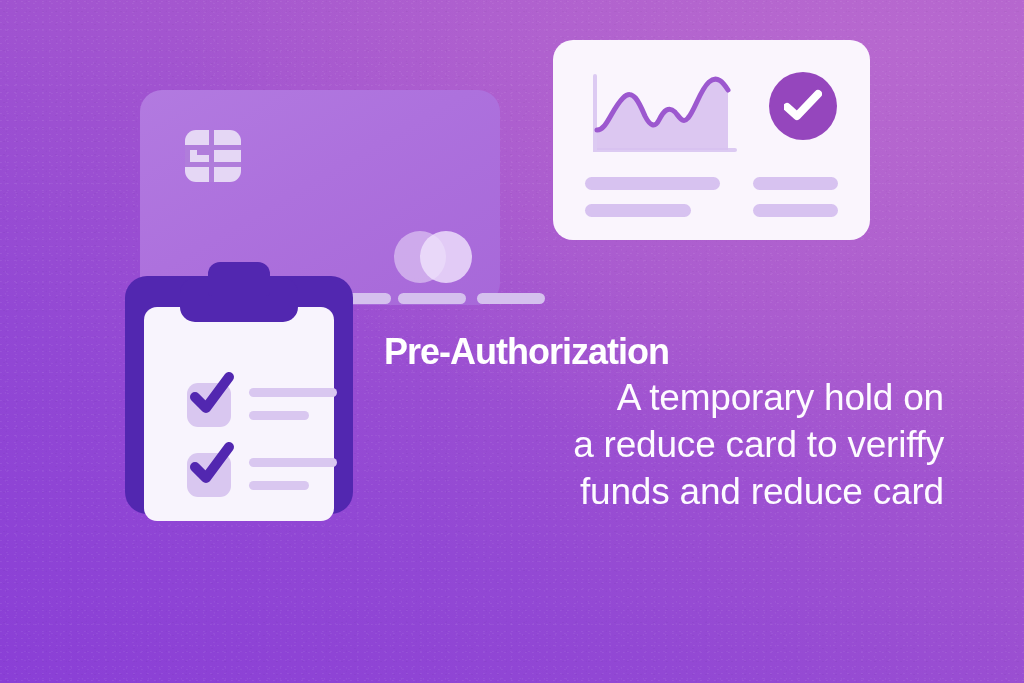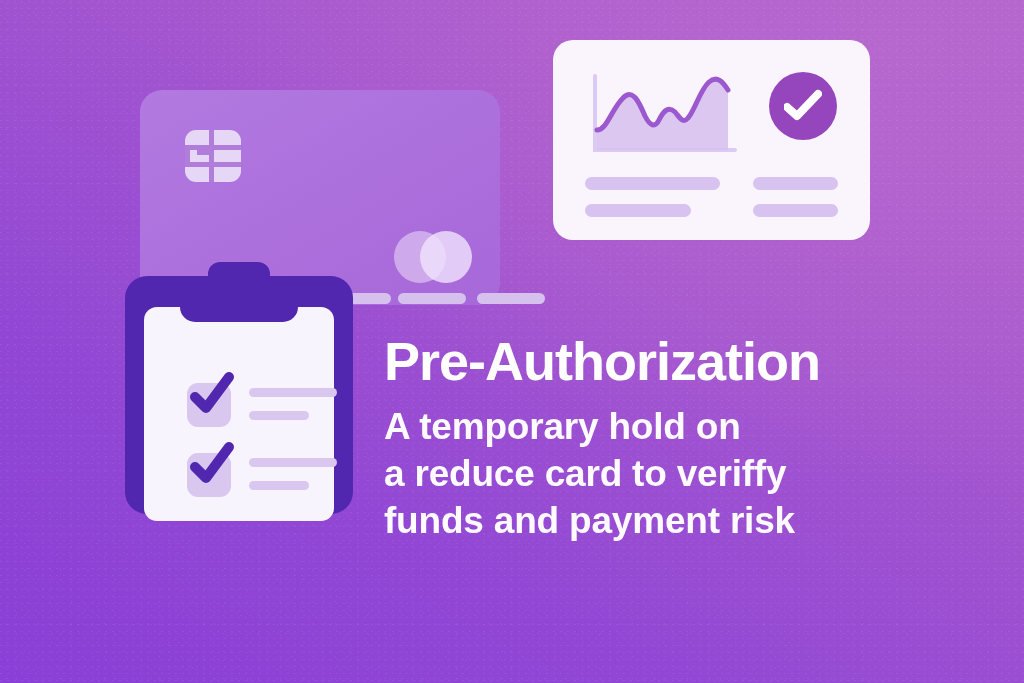--- a/index.html
+++ b/index.html
@@ -133,34 +133,35 @@
   }
   .cb-check { position:absolute; left:-2px; top:-10px; }
 
   .cb-line { position:absolute; border-radius:5px; background:#d9c7f0; height:9px; }
   .cb-line.l1 { left:62px; top:9px;  width:88px; }
   .cb-line.l2 { left:62px; top:32px; width:60px; }
 
   
   #text-block { position:absolute; left:384px; top:333px; width:560px; }
   #page-title {
-    font-size:54px;
+    font-size:36px;
     font-weight:bold;
     color:#ffffff;
     letter-spacing:-1px;
     line-height:1.06;
     white-space:nowrap;
   }
   #page-subtitle {
-    margin-top:14px;
+    margin-top:4px;
     font-size:37px;
-    font-weight:bold;
+    font-weight:normal;
     color:#fdfbff;
     line-height:1.27;
     letter-spacing:-.2px;
+    text-align:right;
   }
   #page-subtitle .sub-line { display:block; }
 </style>
 </head>
 <body>
 
 <div id="stage">
 
   <div id="grain"></div>
 
@@ -236,17 +237,17 @@
     </div>
     <div id="cb-clip-base"></div>
     <div id="cb-clip-top"></div>
   </div>
 
   <div id="text-block">
     <div id="page-title">Pre-Authorization</div>
     <div id="page-subtitle">
       <span class="sub-line">A temporary hold on</span>
       <span class="sub-line">a reduce card to veriffy</span>
-      <span class="sub-line">funds and payment risk</span>
+      <span class="sub-line">funds and reduce card</span>
     </div>
   </div>
 
 </div>
 
 </body></html>

